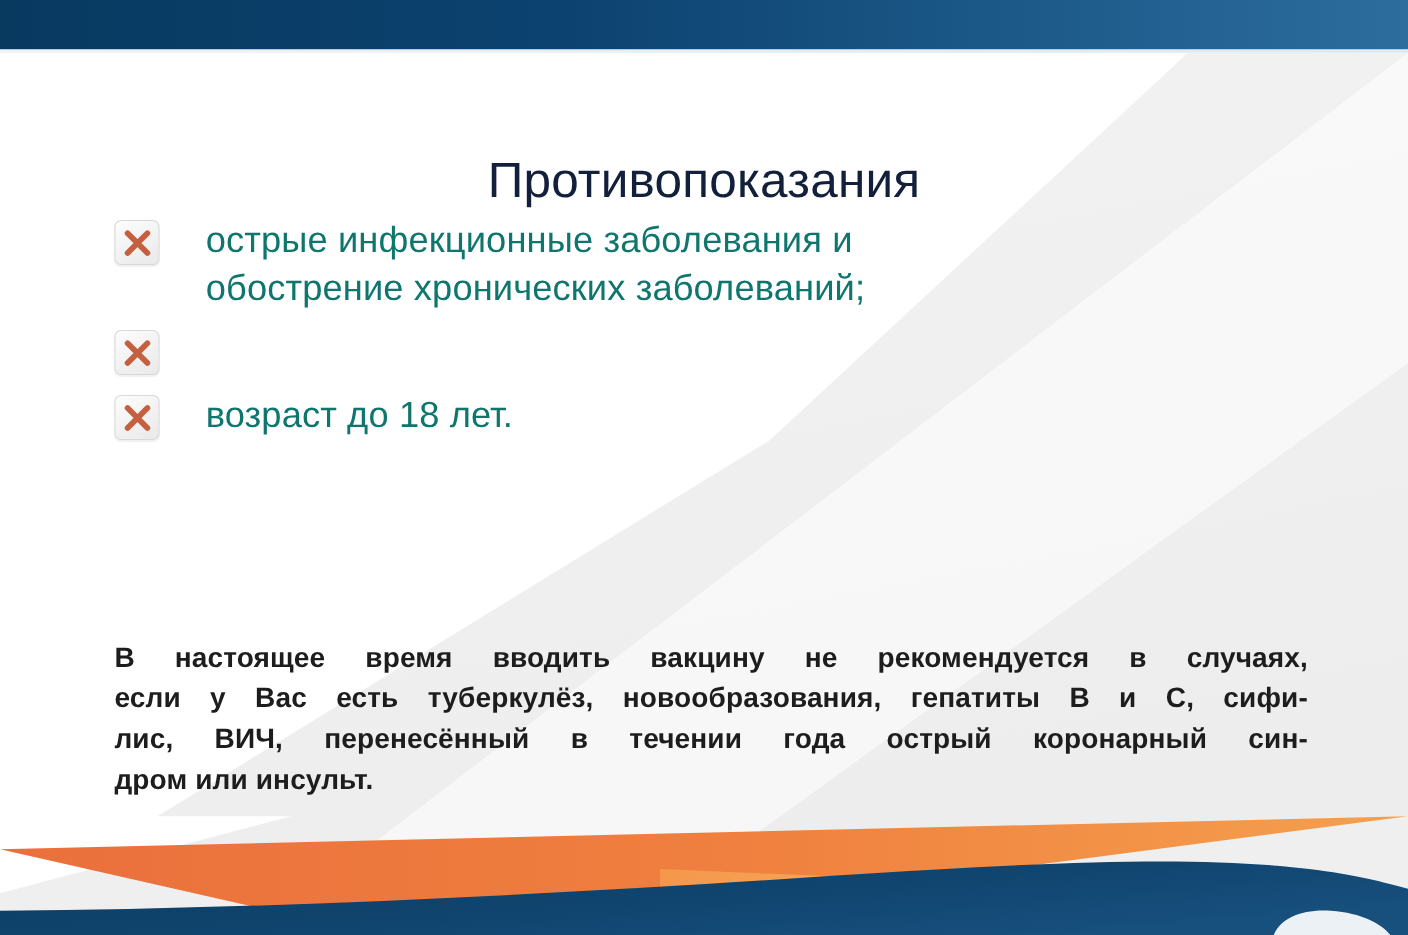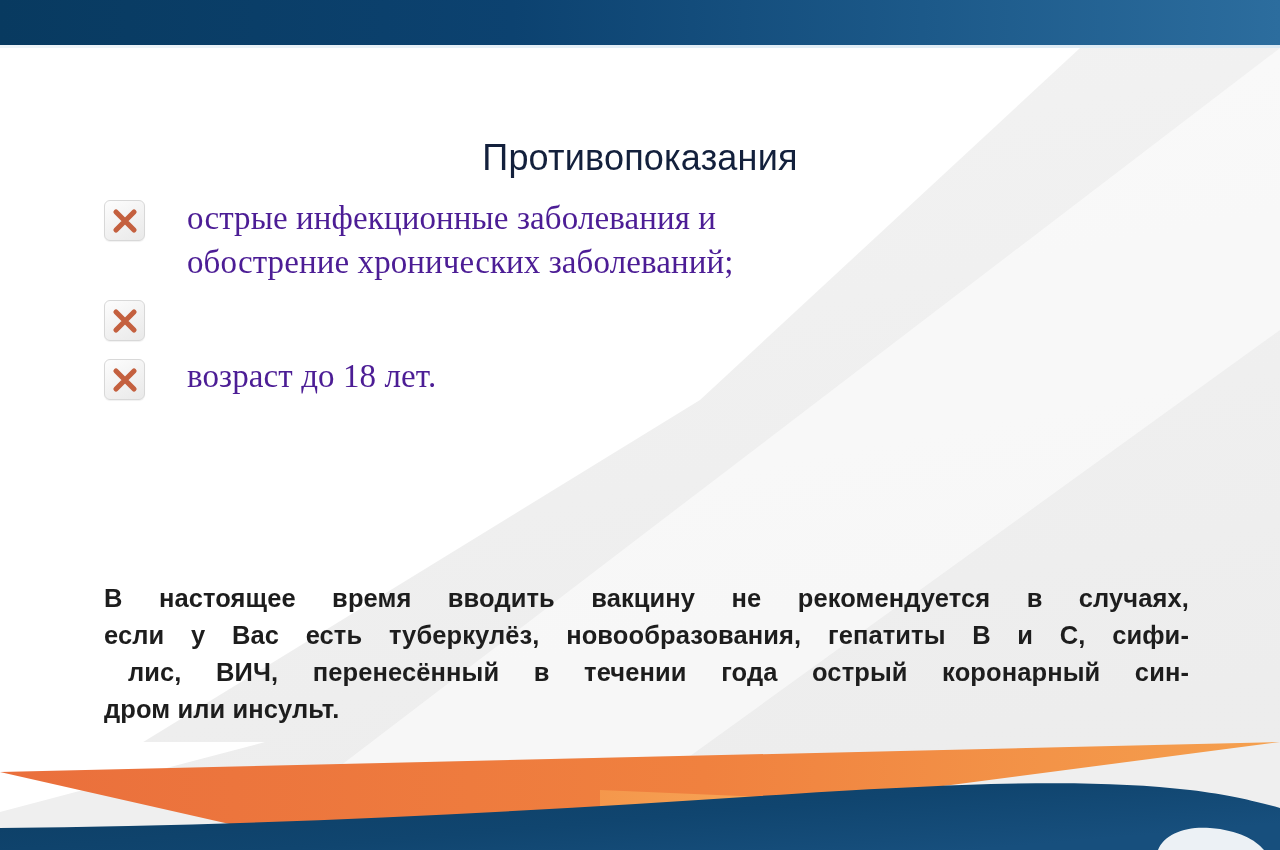--- a/index.html
+++ b/index.html
@@ -52,21 +52,21 @@
     inset: 0;
     z-index: 2;
   }
 
   #page-title {
     position: absolute;
     top: 108px;
     left: 0;
     width: 1280px;
     text-align: center;
-    font-size: 36px;
+    font-size: 45px;
     line-height: 52px;
     color: #13203c;
     letter-spacing: 0.2px;
     font-weight: 400;
   }
 
   #contraindication-list {
     position: absolute;
     top: 196px;
     left: 104px;
@@ -91,25 +91,24 @@
   .item-icon svg {
     position: absolute;
     top: 50%;
     left: 50%;
     transform: translate(-50%, -50%);
   }
   .item-text {
     margin-left: 42px;
     font-size: 33px;
     line-height: 43px;
-    color: #4c1d95;
+    color: #0f766e;
     font-weight: 300;
     letter-spacing: 0.1px;
     max-width: 960px;
-    font-family: Liberation Serif, serif;
   }
   .list-item.two-line .item-text { line-height: 44px; }
   .list-item.two-line { margin-bottom: 12px; }
 
   #note-paragraph {
     position: absolute;
     top: 580px;
     left: 104px;
     width: 1085px;
     font-size: 25.5px;
@@ -202,18 +201,18 @@
           </svg>
         </span>
         <span class="item-text">возраст до 18 лет.</span>
       </div>
 
     </div>
 
     <div id="note-paragraph">
       <span class="line" style="text-align-last: justify;">В настоящее время вводить вакцину не рекомендуется в случаях,</span>
       <span class="line" style="text-align-last: justify;">если у Вас есть туберкулёз, новообразования, гепатиты В и С, сифи-</span>
-      <span class="line" style="text-align-last: justify; margin-left: 24px;">лис, ВИЧ, перенесённый в течении года острый коронарный син-</span>
+      <span class="line" style="text-align-last: justify;">лис, ВИЧ, перенесённый в течении года острый коронарный син-</span>
       <span class="line">дром или инсульт.</span>
     </div>
 
   </div>
 </div>
 
 </body></html>

